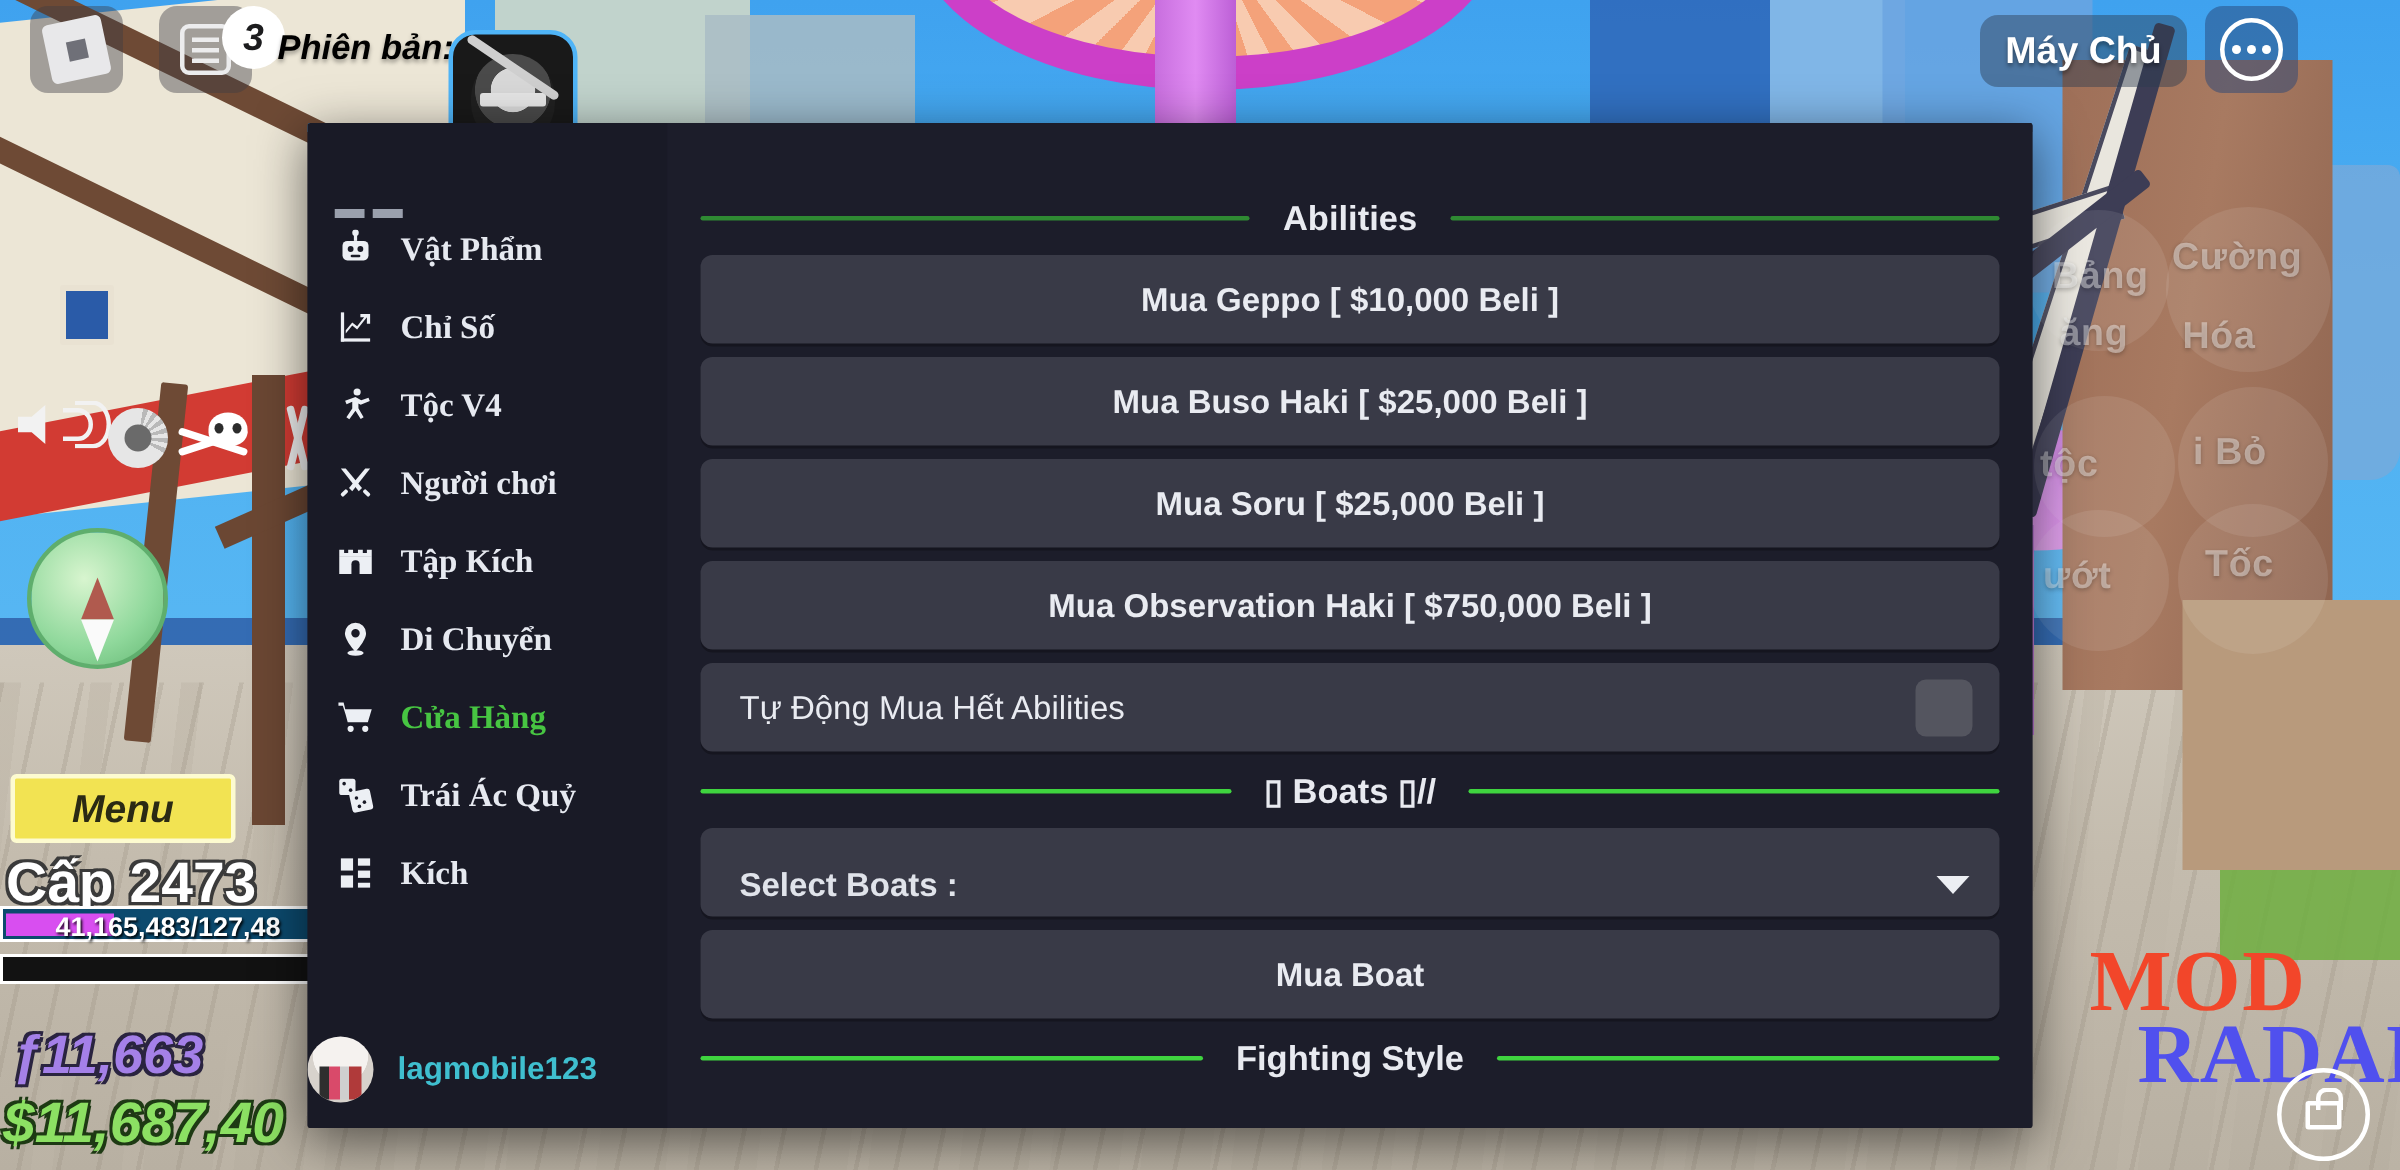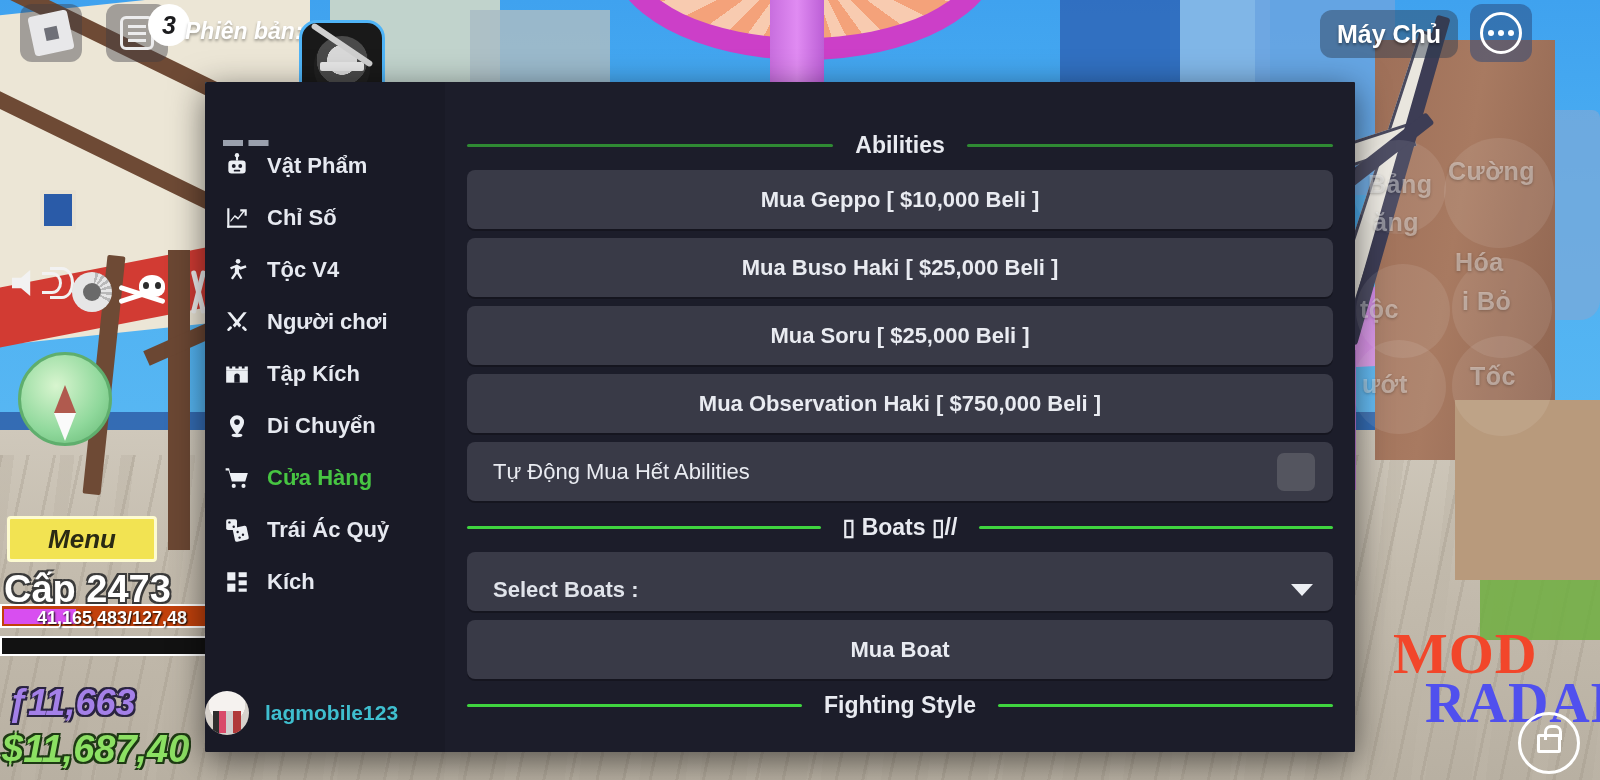--- a/index.html
+++ b/index.html
@@ -128,21 +128,21 @@
   .chat-glyph { width:34px;height:34px;border:3px solid #ececed;border-radius:6px;position:relative;}
   .chat-glyph::before{content:"";position:absolute;left:5px;top:6px;width:18px;height:3px;background:#ececed;box-shadow:0 7px 0 #ececed,0 14px 0 #ececed;}
   #chat-badge {
     position:absolute; left:148px; top:4px; width:42px; height:42px;
     border-radius:50%; background:#ffffff; color:#1c1c1e;
     font-size:25px; font-weight:bold; display:flex; align-items:center; justify-content:center;
     font-style:italic;
   }
   #version-label {
     position:absolute; left:185px; top:18px;
-    color:#ffffff; font-size:23px; font-style:italic; font-weight:bold;
+    color:#000000; font-size:23px; font-style:italic; font-weight:bold;
     text-shadow:0 2px 3px rgba(0,0,0,.35); white-space:nowrap;
   }
   #avatar-toggle-btn {
     position:absolute; left:299px; top:20px; width:86px; height:92px;
     border-radius:18px; background:#191919;
     border:3px solid #4fb4f7; overflow:hidden;
     display:flex; align-items:center; justify-content:center;
   }
   .ninja {
     width:56px; height:60px; position:relative;
@@ -217,21 +217,21 @@
     display:flex; align-items:center; justify-content:center;
     color:#2a2a14; font-size:26px; font-style:italic; font-weight:bold;
   }
   #level-text {
     position:absolute; left:4px; top:568px;
     color:#ffffff; font-size:38px; font-weight:bold; white-space:nowrap;
     text-shadow:-2px -2px 0 #3a3a3a, 2px -2px 0 #3a3a3a, -2px 2px 0 #3a3a3a, 2px 2px 0 #3a3a3a;
   }
   #xp-bar {
     position:absolute; left:0px; top:604px; width:210px; height:24px;
-    background:#c2410c; border:2px solid #ffffff;
+    background:#0c4a6e; border:2px solid #ffffff;
   }
   #xp-fill { position:absolute; left:2px; top:3px; width:72px; height:15px; background:#d84ef0; }
   #xp-text {
     position:absolute; left:0; top:0; width:220px; height:24px;
     display:flex; align-items:center; justify-content:center;
     color:#fff; font-size:18px; font-weight:bold; white-space:nowrap;
     text-shadow:1px 1px 2px #000;
   }
   #xp-bar2 { position:absolute; left:0px; top:636px; width:210px; height:20px; background:#121212; border:2px solid #ffffff; }
   #frag-text {
@@ -292,21 +292,21 @@
     padding-top:48px;
   }
   #sidebar-scroll { flex:1; overflow:hidden; padding-top:10px; }
   .sidebar-item {
     display:flex; align-items:center; gap:16px;
     height:52px; padding-left:18px; cursor:pointer;
   }
   .sidebar-item .si-icon { width:28px;height:28px;flex:0 0 28px;display:flex;align-items:center;justify-content:center; }
   .sidebar-item .si-icon svg { width:26px;height:26px; fill:#eceff4; }
   .sidebar-item .si-label {
-    color:#e6e9f0; font-size:22px; font-weight:bold; white-space:nowrap;
+    color:#e6e9f0; font-size:22px; font-weight:bold; white-space:nowrap;font-family:Liberation Serif, serif;
   }
   .sidebar-item.active .si-label { color:#47c542; }
   .sidebar-item.active .si-icon svg { fill:#eceff4; }
   #sidebar-partial {
     position:absolute; left:18px; top:52px; width:60px; height:14px;
     overflow:hidden;
   }
   #sidebar-partial span { display:block; color:#9aa0ad; font-size:20px; line-height:10px; }
   #sidebar-user {
     height:78px; display:flex; align-items:center; gap:16px; 
@@ -406,21 +406,21 @@
   <div class="bg-ui-circle" style="left:1352px;top:140px;width:94px;height:94px;"></div>
   <div class="bg-ui-circle" style="left:1444px;top:138px;width:110px;height:110px;"></div>
   <div class="bg-ui-circle" style="left:1356px;top:264px;width:94px;height:94px;"></div>
   <div class="bg-ui-circle" style="left:1452px;top:258px;width:100px;height:100px;"></div>
   <div class="bg-ui-circle" style="left:1352px;top:340px;width:94px;height:94px;"></div>
   <div class="bg-ui-circle" style="left:1452px;top:336px;width:100px;height:100px;"></div>
   <div id="bg-ui-labels">
       <div class="bg-ui-label" style="left: 1368px; top: 170px;">Bảng</div>
       <div class="bg-ui-label" style="left: 1448px; top: 157px;">Cường</div>
       <div class="bg-ui-label" style="left: 1373px; top: 208px;">ăng</div>
-      <div class="bg-ui-label" style="left: 1455px; top: 210px; margin-top: 38px;">Hóa</div>
+      <div class="bg-ui-label" style="left: 1455px; top: 210px;">Hóa</div>
       <div class="bg-ui-label" style="left: 1360px; top: 295px;">tộc</div>
       <div class="bg-ui-label" style="left: 1462px; top: 287px;">i Bỏ</div>
       <div class="bg-ui-label" style="left: 1362px; top: 370px;">ướt</div>
       <div class="bg-ui-label" style="left: 1470px; top: 362px;">Tốc</div>
     </div>
 </div>
 
 <div class="topbar-btn" id="roblox-logo-btn">
   <span class="rbx-logo">
       <i></i>

